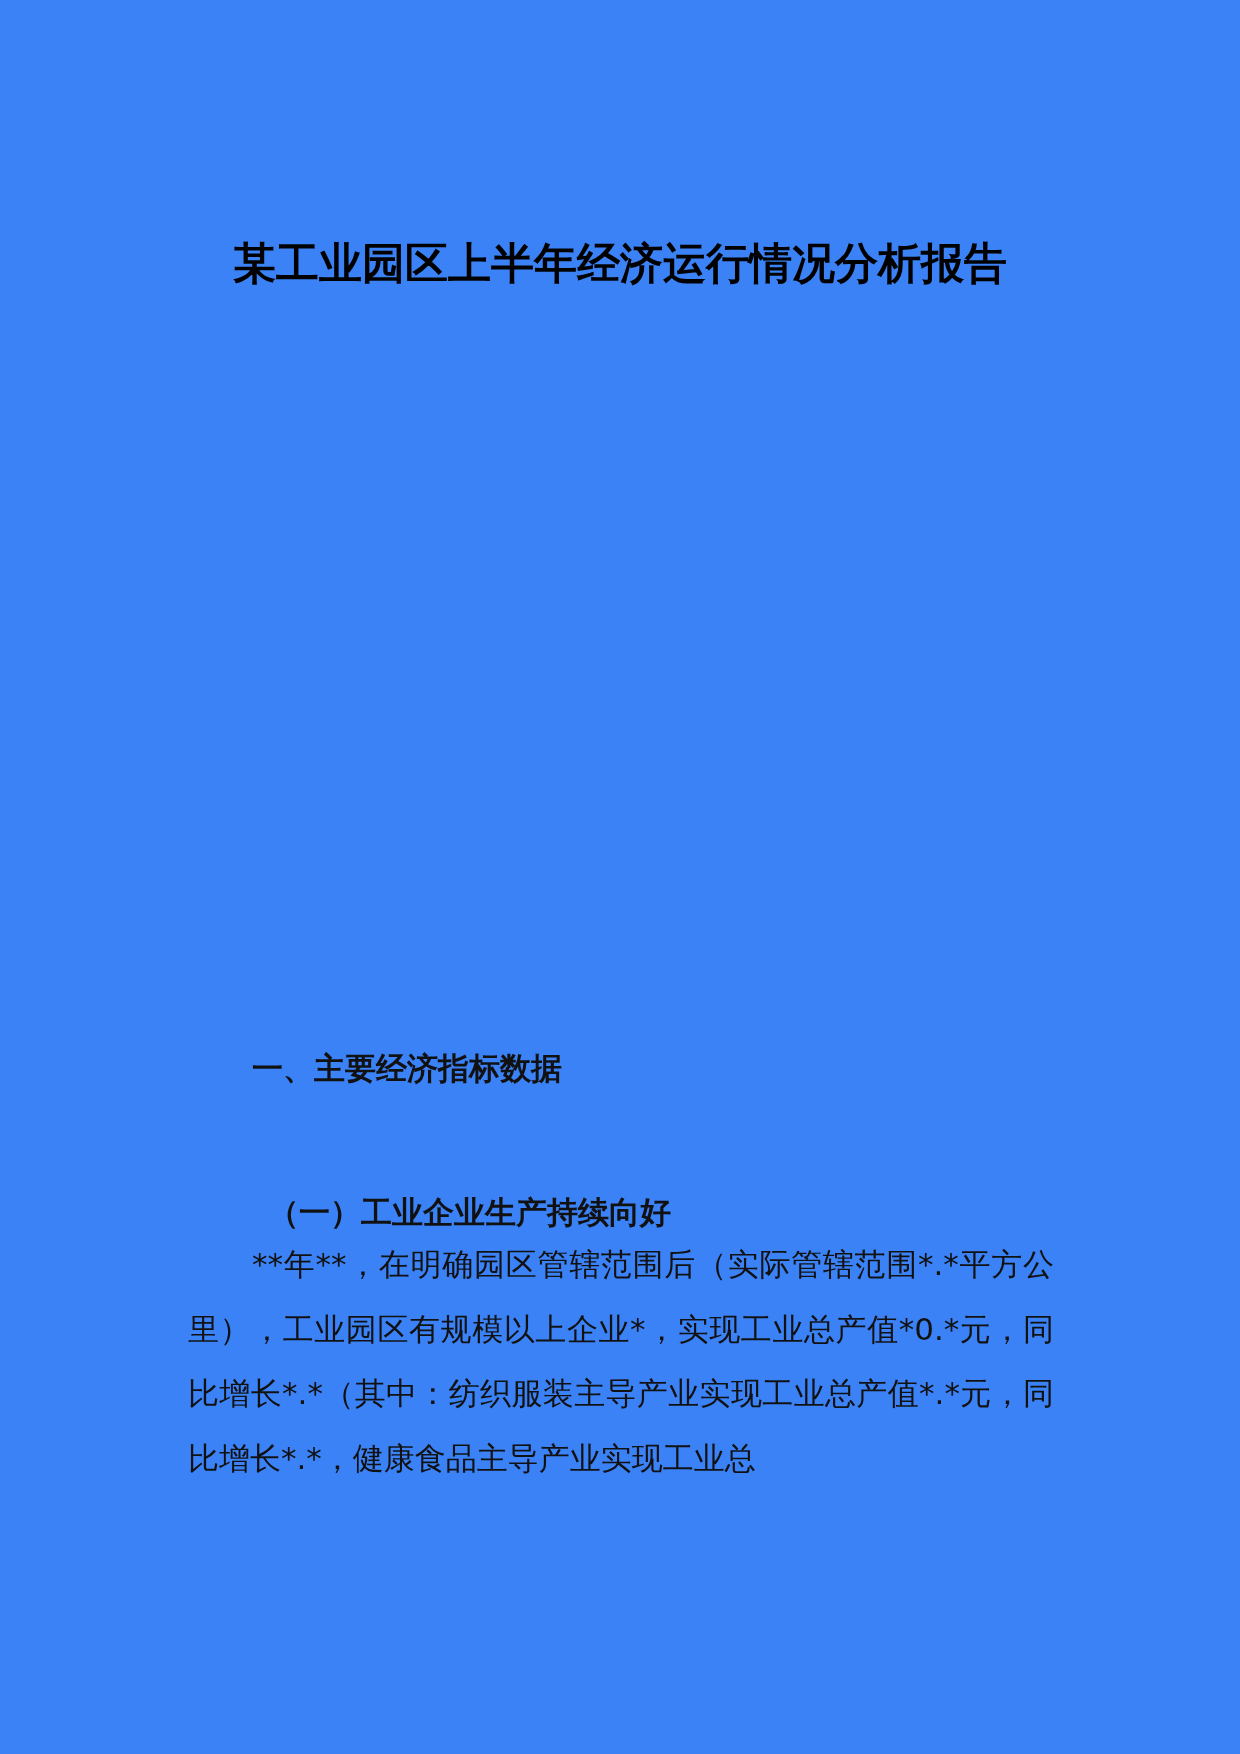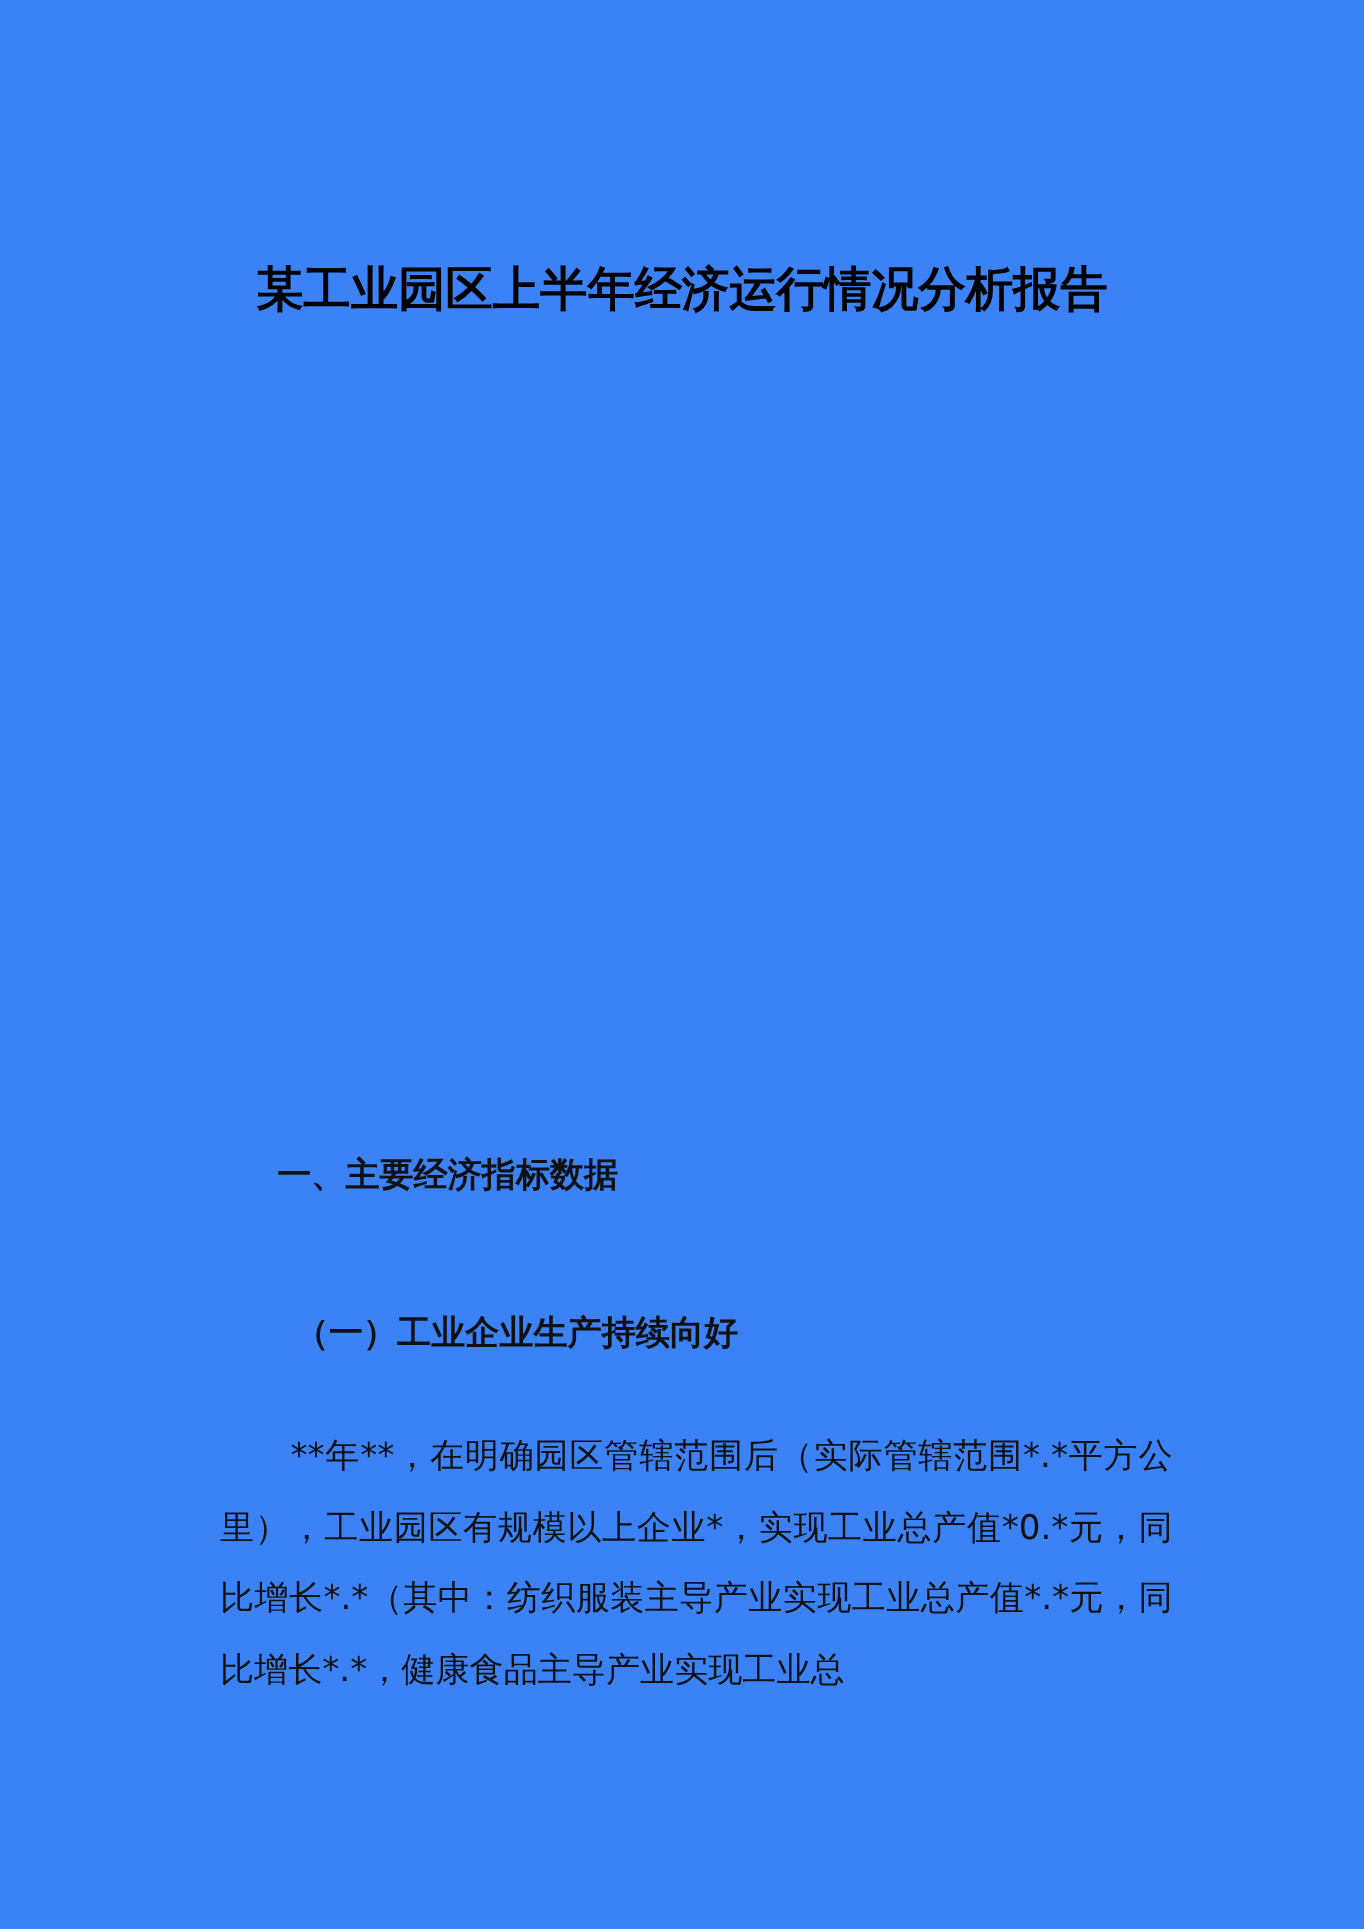--- a/index.html
+++ b/index.html
@@ -61,21 +61,21 @@
     }
     .h2 {
       position: absolute;
       left: 252px;
       top: 1166px;
       font-size: 31px;
       line-height: 60px;
       color: #111111;
       margin: 16px;
     }
-    .p2 { top: 1292px; margin-left: 12px; }
+    .p2 { top: 1232px; }
   </style>
 </head>
 <body>
 
 <div class="page">
   <h1 class="title">某工业园区上半年经济运行情况分析报告</h1>
 
 
   <h2 class="h1">一、主要经济指标数据</h2>
 

